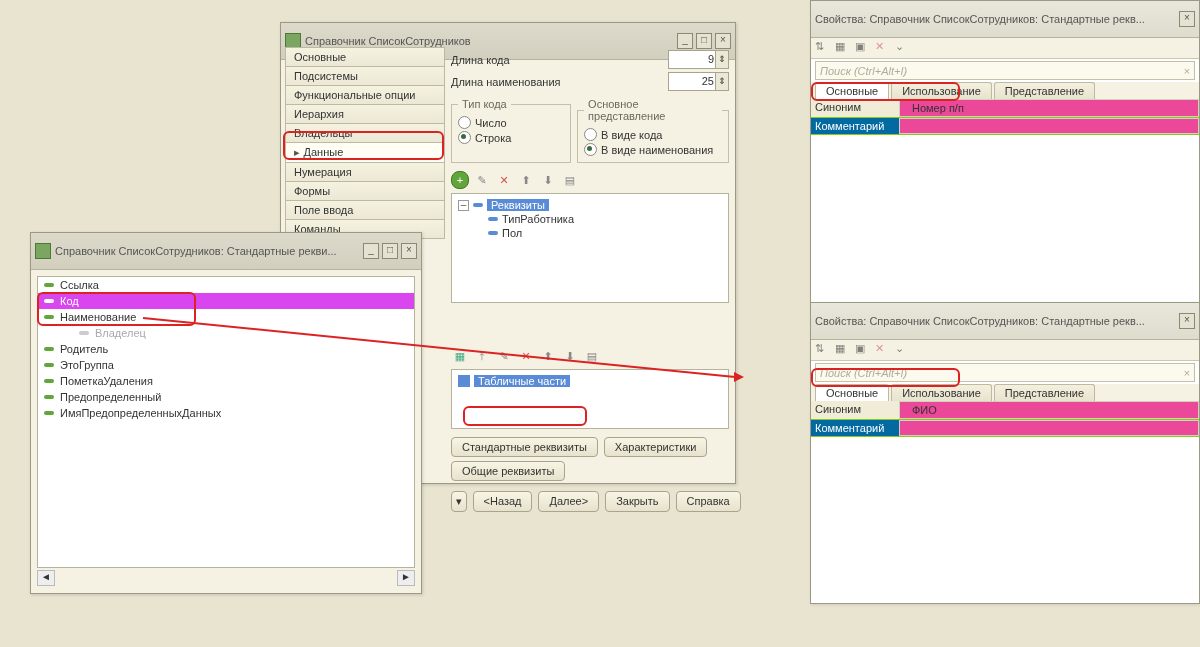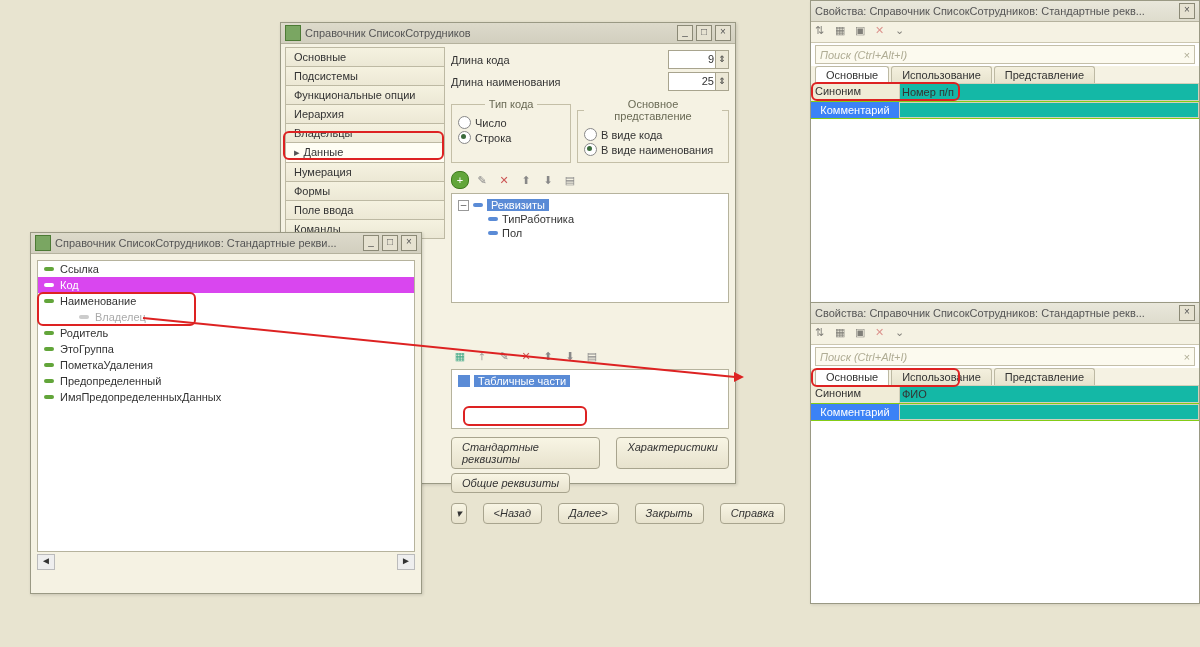--- a/index.html
+++ b/index.html
@@ -16,21 +16,21 @@
   }
   .panel {
     position: absolute;
     background: #f5f2e3;
     border: 1px solid #9a9984;
     box-shadow: 1px 1px 3px rgba(0,0,0,0.15);
   }
   .titlebar {
     height: 20px;
     line-height: 20px;
-    padding: 0 4px;
+    padding: 8px 4px;
     background: linear-gradient(#dddacb,#d2cfbf);
     border-bottom: 1px solid #b5b29e;
     display: flex;
     align-items: center;
   }
   .titlebar .title-icon {
     width: 14px;
     height: 14px;
     margin-right: 4px;
     display: inline-block;
@@ -108,21 +108,21 @@
   .tbtn.green { background:#62a53a; color:#fff; border-radius:8px; border:1px solid #3f7a1f;}
   .tbtn.red { color:#c55; }
 
   .treebox {
     border:1px solid #b6b39d; background:#fff; height:100px; padding:4px;
   }
   .treebox .item { display:flex; align-items:center; gap:4px; padding:1px 2px;}
   .treebox .marker { width:10px; height:4px; background:#5a8bd6; border-radius:2px; display:inline-block;}
   .treebox .minus { width:9px; height:9px; border:1px solid #999; text-align:center; line-height:7px; font-size:10px; color:#555; background:#fff;}
 
-  .btnrow { display:flex; gap:16px;font-style:italic; }
+  .btnrow { display:flex; gap:6px; }
   .btn {
     padding:3px 10px; border:1px solid #a8a48e;
     background:linear-gradient(#f8f5e4,#e7e2cd);
     border-radius:4px; cursor:pointer; font-size:11px;
   }
 
   
   #left-panel { left:30px; top:232px; width:390px; height:360px; }
   #left-panel .body { padding:6px; }
   #left-panel .listbox {
@@ -162,23 +162,23 @@
     background:linear-gradient(#f4f0de,#e7e3ce); margin-right:2px;
     border-radius:3px 3px 0 0; cursor:pointer;
   }
   .htab.active { background:#fff; }
   .prop-panel .prop-row {
     display:flex; align-items:stretch; border-bottom:1px solid #84cc16;
   }
   .prop-panel .prop-row .k {
     width:80px; padding:2px 4px; background:#f0ecd7;
   }
-  .prop-panel .prop-row .k.blue { background:#3b82f6; color:#fff;text-align:center; }
+  .prop-panel .prop-row .k.blue { background:#0369a1; color:#fff; }
   .prop-panel .prop-row .v {
-    flex:1; padding:2px 2px; background:#14b8a6; border:1px solid #d4d0bb;
+    flex:1; padding:2px 12px; background:#ec4899; border:1px solid #d4d0bb;
   }
   #prop1 { left:810px; top:0; width:388px; height:302px; }
   #prop2 { left:810px; top:302px; width:388px; height:300px; }
 
   
   .redbox {
     position:absolute; border:2px solid #d22; border-radius:6px;
     pointer-events:none; z-index:50;
   }
   .redline {
@@ -218,21 +218,21 @@
 
   <div class="form-area">
     <div class="field-row">
       <label>Длина кода</label>
       <div class="spin">9</div>
     </div>
     <div class="field-row">
       <label>Длина наименования</label>
       <div class="spin">25</div>
     </div>
-    <div style="display:flex; gap:6px;text-align:center;">
+    <div style="display:flex; gap:6px;">
       <fieldset style="flex:1">
         <legend>Тип кода</legend>
         <div class="radio">
             <span class="dot"></span>
             <span>Число</span>
           </div>
         <div class="radio sel">
             <span class="dot"></span>
             <span>Строка</span>
           </div>

